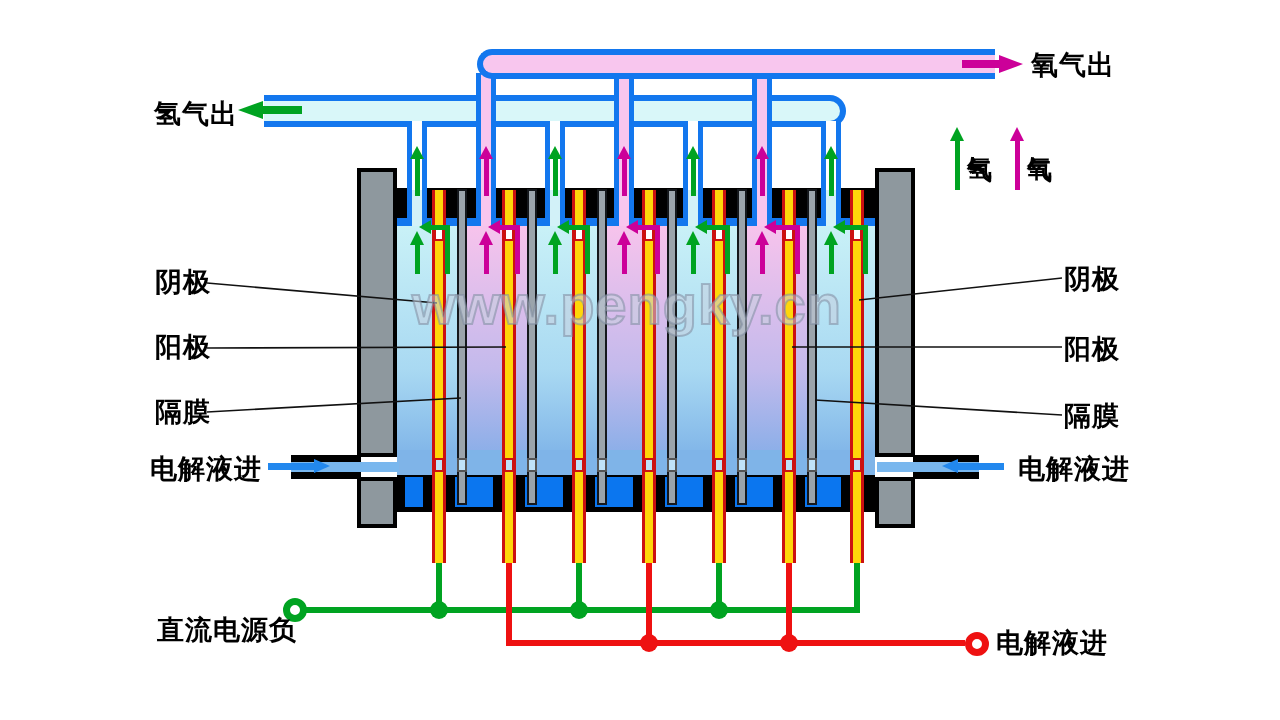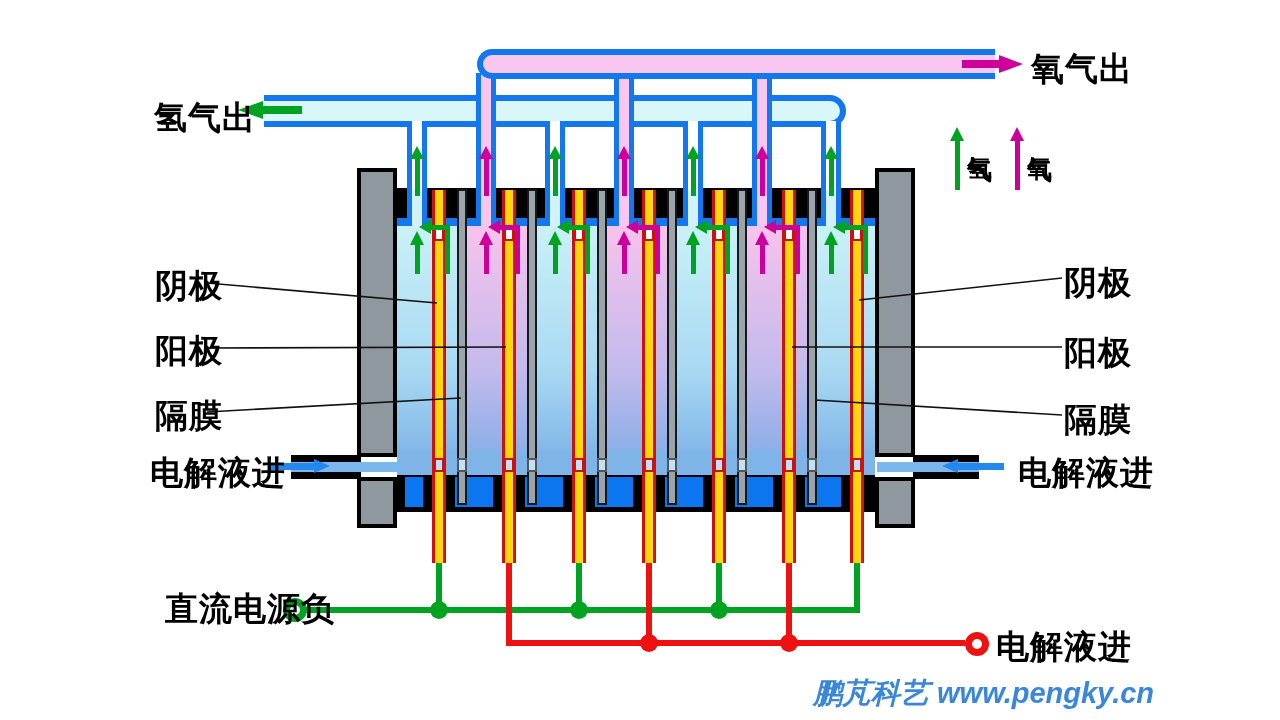--- a/index.html
+++ b/index.html
@@ -1,18 +1,18 @@
 <!DOCTYPE html>
 <html><head>
 <meta charset="utf-8">
 <style>
   html,body{margin:0;padding:0;background:#fff;}
   .stage{position:relative;width:1280px;height:720px;background:#ffffff;overflow:hidden;
          font-family:"Liberation Sans","DejaVu Sans",sans-serif;}
-  .lbl{position:absolute;font-weight:700;color:#000;font-size:33px;letter-spacing:1px;white-space:nowrap;line-height:1;}
+  .lbl{position:absolute;font-weight:700;color:#000;font-size:27px;letter-spacing:1px;white-space:nowrap;line-height:1;}
   .vtext{position:absolute;font-weight:700;color:#000;font-size:25px;line-height:1.12;
          writing-mode:vertical-rl;text-orientation:upright;letter-spacing:2px;}
   .title{position:absolute;font-weight:700;color:#000;font-size:30px;letter-spacing:2px;white-space:nowrap;}
   .credit{position:absolute;font-weight:700;font-style:italic;font-size:29px;white-space:nowrap;}
   .wmark{position:absolute;font-weight:700;font-size:56px;letter-spacing:1px;white-space:nowrap;
          color:rgba(198,208,222,0.55);-webkit-text-stroke:2px rgba(128,140,160,0.55);}
   svg.leaders{position:absolute;left:0;top:0;pointer-events:none;}
 </style>
 </head>
 <body>
@@ -201,20 +201,20 @@
   <div class="lbl" style="left:155px;top:269px;">阴极</div>
   <div class="lbl" style="left:155px;top:334px;">阳极</div>
   <div class="lbl" style="left:155px;top:399px;">隔膜</div>
   <div class="lbl" style="left:150px;top:456px;">电解液进</div>
 
   <div class="lbl" style="left:1064px;top:266px;">阴极</div>
   <div class="lbl" style="left:1064px;top:336px;">阳极</div>
   <div class="lbl" style="left:1064px;top:403px;">隔膜</div>
   <div class="lbl" style="left:1018px;top:456px;">电解液进</div>
 
-  <div class="lbl" style="left:157px;top:592px;margin-left:8px;">直流电源负</div>
+  <div class="lbl" style="left:157px;top:617px;">直流电源负</div>
   <div class="lbl" style="left:996px;top:630px;">电解液进</div>
 
   <div class="vtext" style="left:966px;top:136px;">氢气</div>
   <div class="vtext" style="left:1026px;top:136px;">氧气</div>
 
-  <div class="credit" id="credit" style="left: 813px; top: 674px; color: rgb(58, 135, 217);">鹏芃科艺 www.pengky.cn</div>
+  <div class="wmark" style="left:412px;top:272px;">www.pengky.cn</div>
 </div>
 
 </body></html>

